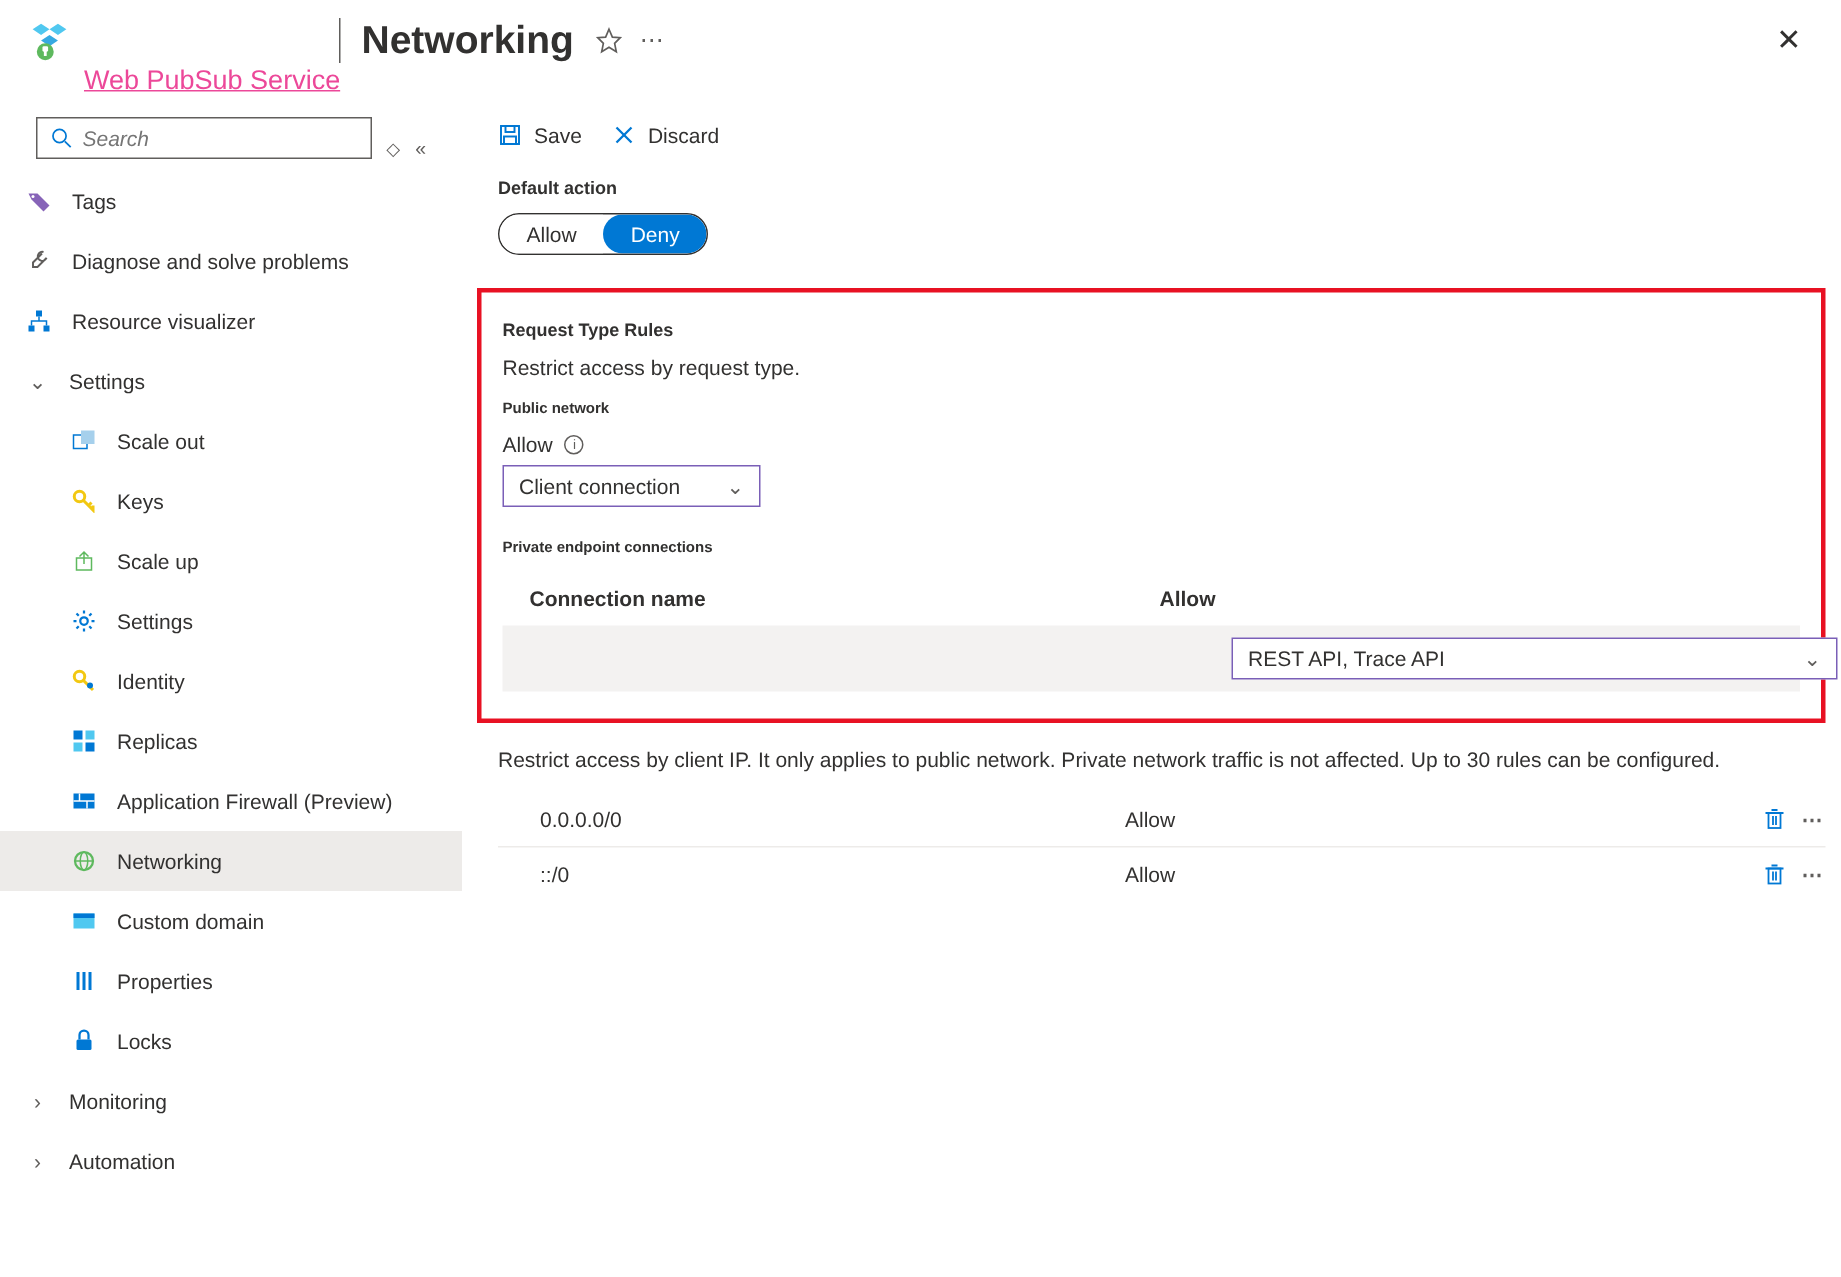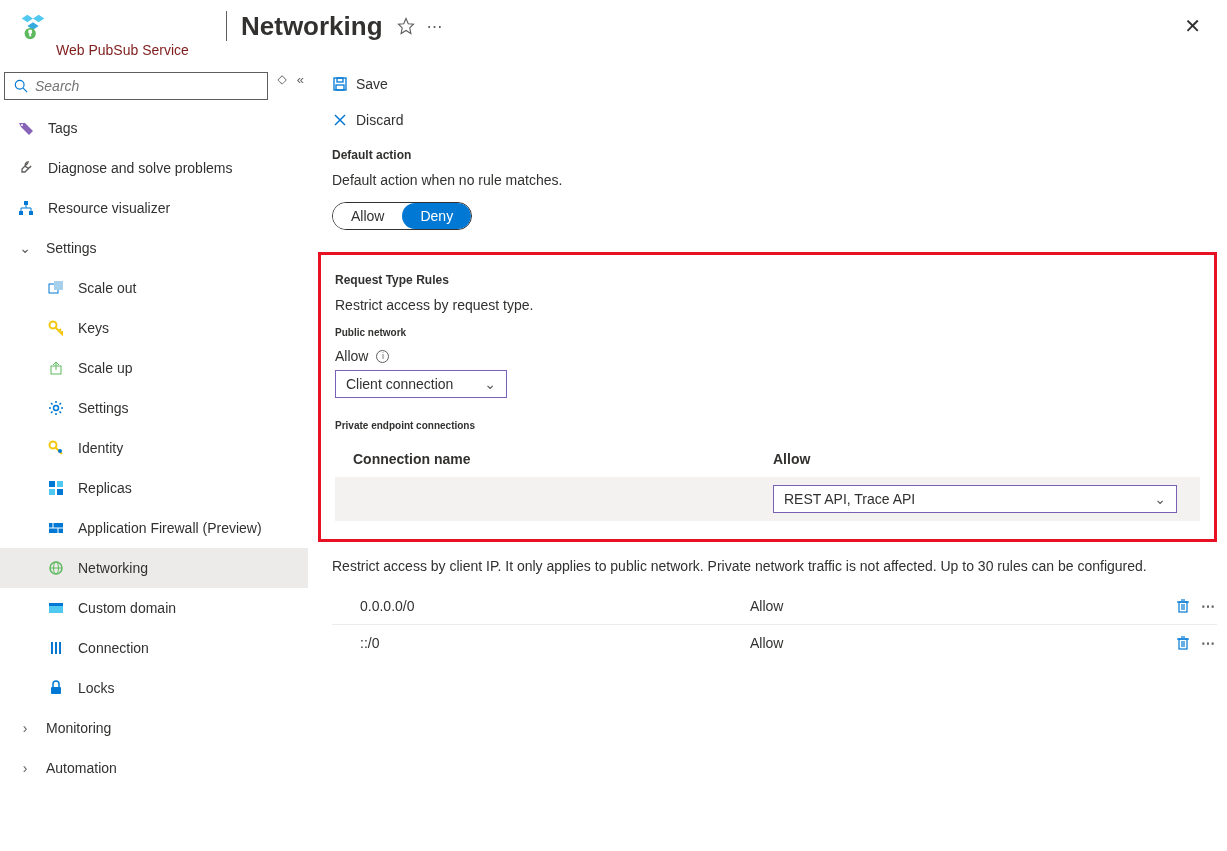--- a/index.html
+++ b/index.html
@@ -9,28 +9,28 @@
   
   .header { display: flex; align-items: center; padding: 10px 18px 8px 18px; }
   .logo-block { display: flex; align-items: center; gap: 10px; min-width: 200px; }
   .brand-icon { width: 30px; height: 30px; position: relative; }
   .divider-v { width: 1px; height: 30px; background: #605e5c; margin: 0 14px 0 8px; }
   .page-title { font-size: 26px; font-weight: 600; margin-right: 14px; }
   .star-icon { width: 18px; height: 18px; color: #605e5c; cursor: pointer; }
   .more-dots { font-size: 16px; color: #605e5c; margin-left: 12px; cursor: pointer; letter-spacing: 1px; }
   .header-spacer { flex: 1; }
   .close-x { font-size: 20px; color: #323130; cursor: pointer; padding: 4px 8px; }
-  .service-label { font-size: 14px; color: #7f1d1d; margin-left: 56px; margin-top: -8px; margin-bottom: 6px; }
+  .service-label { font-size: 18px; color: #ec4899; margin-left: 56px; margin-top: -8px; margin-bottom: 6px; text-decoration: underline; }
 
   
   .body { display: flex; flex: 1; overflow: hidden; }
 
   
   .sidebar { width: 308px; border-right: none; display: flex; flex-direction: column; position: relative; }
-  .search-row { display: flex; align-items: flex-start; padding: 8px 4px; gap: 10px; }
+  .search-row { display: flex; align-items: flex-end; padding: 8px 24px; gap: 10px; }
   .search-box { flex: 1; display: flex; align-items: center; border: 1px solid #605e5c; height: 28px; padding: 0 8px; gap: 6px; }
   .search-box input { border: none; outline: none; flex: 1; font-size: 14px; font-style: italic; color: #605e5c; background: transparent; }
   .sort-icon { color: #605e5c; font-size: 12px; cursor: pointer; }
   .collapse-icon { color: #605e5c; font-size: 13px; cursor: pointer; }
 
   .nav-scroll { flex: 1; overflow-y: auto; position: relative; }
   .nav-scroll::-webkit-scrollbar { width: 16px; }
   .nav-scroll::-webkit-scrollbar-track { background: #f3f2f1; }
   .nav-scroll::-webkit-scrollbar-thumb { background: #c8c6c4; }
   .nav-scroll::-webkit-scrollbar-button:single-button { background: #f3f2f1; height: 16px; display: block; }
@@ -38,42 +38,42 @@
   .nav-item { display: flex; align-items: center; min-height: 40px; padding: 0 4px 0 18px; gap: 14px; cursor: pointer; }
   .nav-item.selected { background: #edebe9; }
   .nav-item.child { padding-left: 48px; }
   .nav-item.section { font-weight: 400; }
   .nav-icon { width: 16px; height: 16px; display: inline-flex; align-items: center; justify-content: center; flex-shrink: 0; }
   .nav-label { flex: 1; }
   .chevron { width: 14px; color: #605e5c; display: inline-flex; justify-content: center; }
 
   
   .main { flex: 1; overflow-y: auto; padding: 0 0 20px 0; }
-  .toolbar { display: flex; gap: 20px; padding: 12px 20px 14px 24px; flex-direction: column; }
+  .toolbar { display: flex; align-items: center; gap: 20px; padding: 12px 20px 14px 24px; }
   .tool-btn { display: inline-flex; align-items: center; gap: 8px; cursor: pointer; color: #323130; }
   .tool-icon { width: 16px; height: 16px; color: #0078d4; }
 
   .content { padding: 0 10px 0 10px; }
   .section-title { font-size: 12px; font-weight: 600; margin: 6px 0 10px 0; }
   .section-desc { font-size: 14px; color: #323130; margin-bottom: 14px; }
   .pad-left { padding-left: 14px; }
 
   .toggle-group { display: inline-flex; border: 1px solid #323130; border-radius: 14px; height: 28px; overflow: hidden; }
   .toggle-btn { padding: 0 18px; display: inline-flex; align-items: center; font-size: 14px; cursor: pointer; background: #fff; }
   .toggle-btn.active { background: #0078d4; color: #fff; border-radius: 14px; }
 
   .highlight-box { border: 3px solid #e81123; padding: 12px 14px 18px 14px; margin: 22px 0 16px 0; }
 
   .sub-heading { font-size: 10px; font-weight: 700; margin: 14px 0 10px 0; }
   .label-row { display: flex; align-items: center; gap: 8px; margin: 8px 0 6px 0; }
   .info-icon { width: 13px; height: 13px; border: 1px solid #605e5c; border-radius: 50%; display: inline-flex; align-items: center; justify-content: center; font-size: 9px; color: #605e5c; }
 
   .dropdown { display: inline-flex; align-items: center; justify-content: space-between; border: 1px solid #8a8886; height: 28px; padding: 0 10px; gap: 14px; cursor: pointer; min-width: 172px; background: #fff; }
   .dropdown.purple { border-color: #7a5fb7; }
-  .dropdown.wide { min-width: 404px; }
+  .dropdown.wide { min-width: 404px; margin-left: 48px; }
   .dropdown .chev { color: #605e5c; }
 
   .table { margin-top: 10px; }
   .thead, .trow { display: flex; }
   .thead { font-weight: 700; padding: 10px 18px; }
   .col-name { flex: 0 0 420px; }
   .col-allow { flex: 1; }
   .trow { background: #f3f2f1; padding: 8px 10px 8px 18px; align-items: center; }
 
   .ip-table .irow { display: flex; align-items: center; padding: 10px 0 10px 28px; border-bottom: 1px solid #edebe9; }
@@ -253,21 +253,21 @@
           <span class="nav-label">Custom domain</span>
         </div>
         <div class="nav-item child">
           <span class="nav-icon">
               <svg viewBox="0 0 16 16" width="16" height="16">
                 <rect x="3" y="2" width="2" height="12" fill="#0078d4"></rect>
                 <rect x="7" y="2" width="2" height="12" fill="#0078d4"></rect>
                 <rect x="11" y="2" width="2" height="12" fill="#0078d4"></rect>
               </svg>
             </span>
-          <span class="nav-label">Connection</span>
+          <span class="nav-label">Properties</span>
         </div>
         <div class="nav-item child">
           <span class="nav-icon">
               <svg viewBox="0 0 16 16" width="16" height="16">
                 <rect x="3" y="7" width="10" height="7" rx="1" fill="#0078d4"></rect>
                 <path d="M5 7 L5 4 A3 3 0 0 1 11 4 L11 7" fill="none" stroke="#0078d4" stroke-width="1.5"></path>
               </svg>
             </span>
           <span class="nav-label">Locks</span>
         </div>
@@ -297,21 +297,20 @@
                 <line x1="3" y1="3" x2="13" y2="13"></line>
                 <line x1="13" y1="3" x2="3" y2="13"></line>
               </svg></span>
           <span>Discard</span>
         </span>
       </div>
 
       <div class="content">
         <div class="pad-left">
           <div class="section-title">Default action</div>
-          <div class="section-desc">Default action when no rule matches.</div>
           <div class="toggle-group">
             <span class="toggle-btn">Allow</span>
             <span class="toggle-btn active">Deny</span>
           </div>
         </div>
 
         <div class="highlight-box">
           <div class="section-title">Request Type Rules</div>
           <div class="section-desc">Restrict access by request type.</div>
           <div class="sub-heading">Public network</div>

